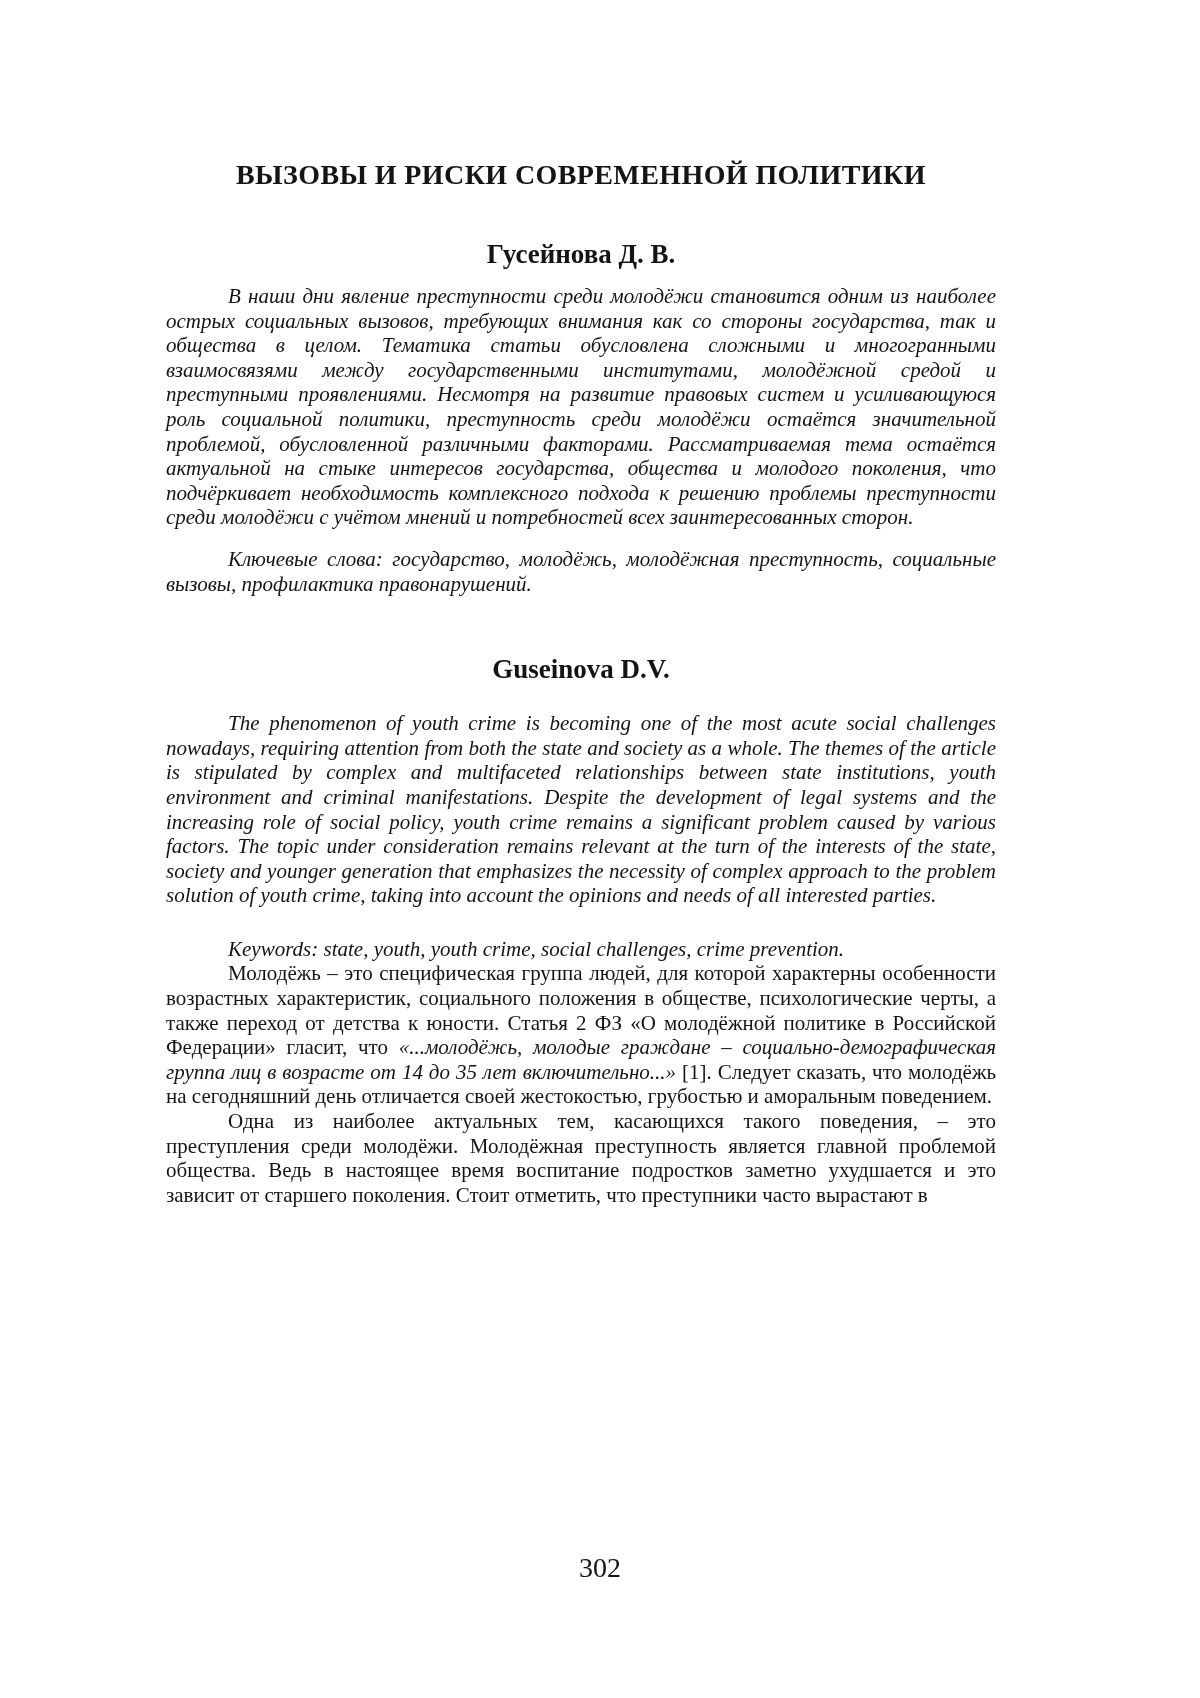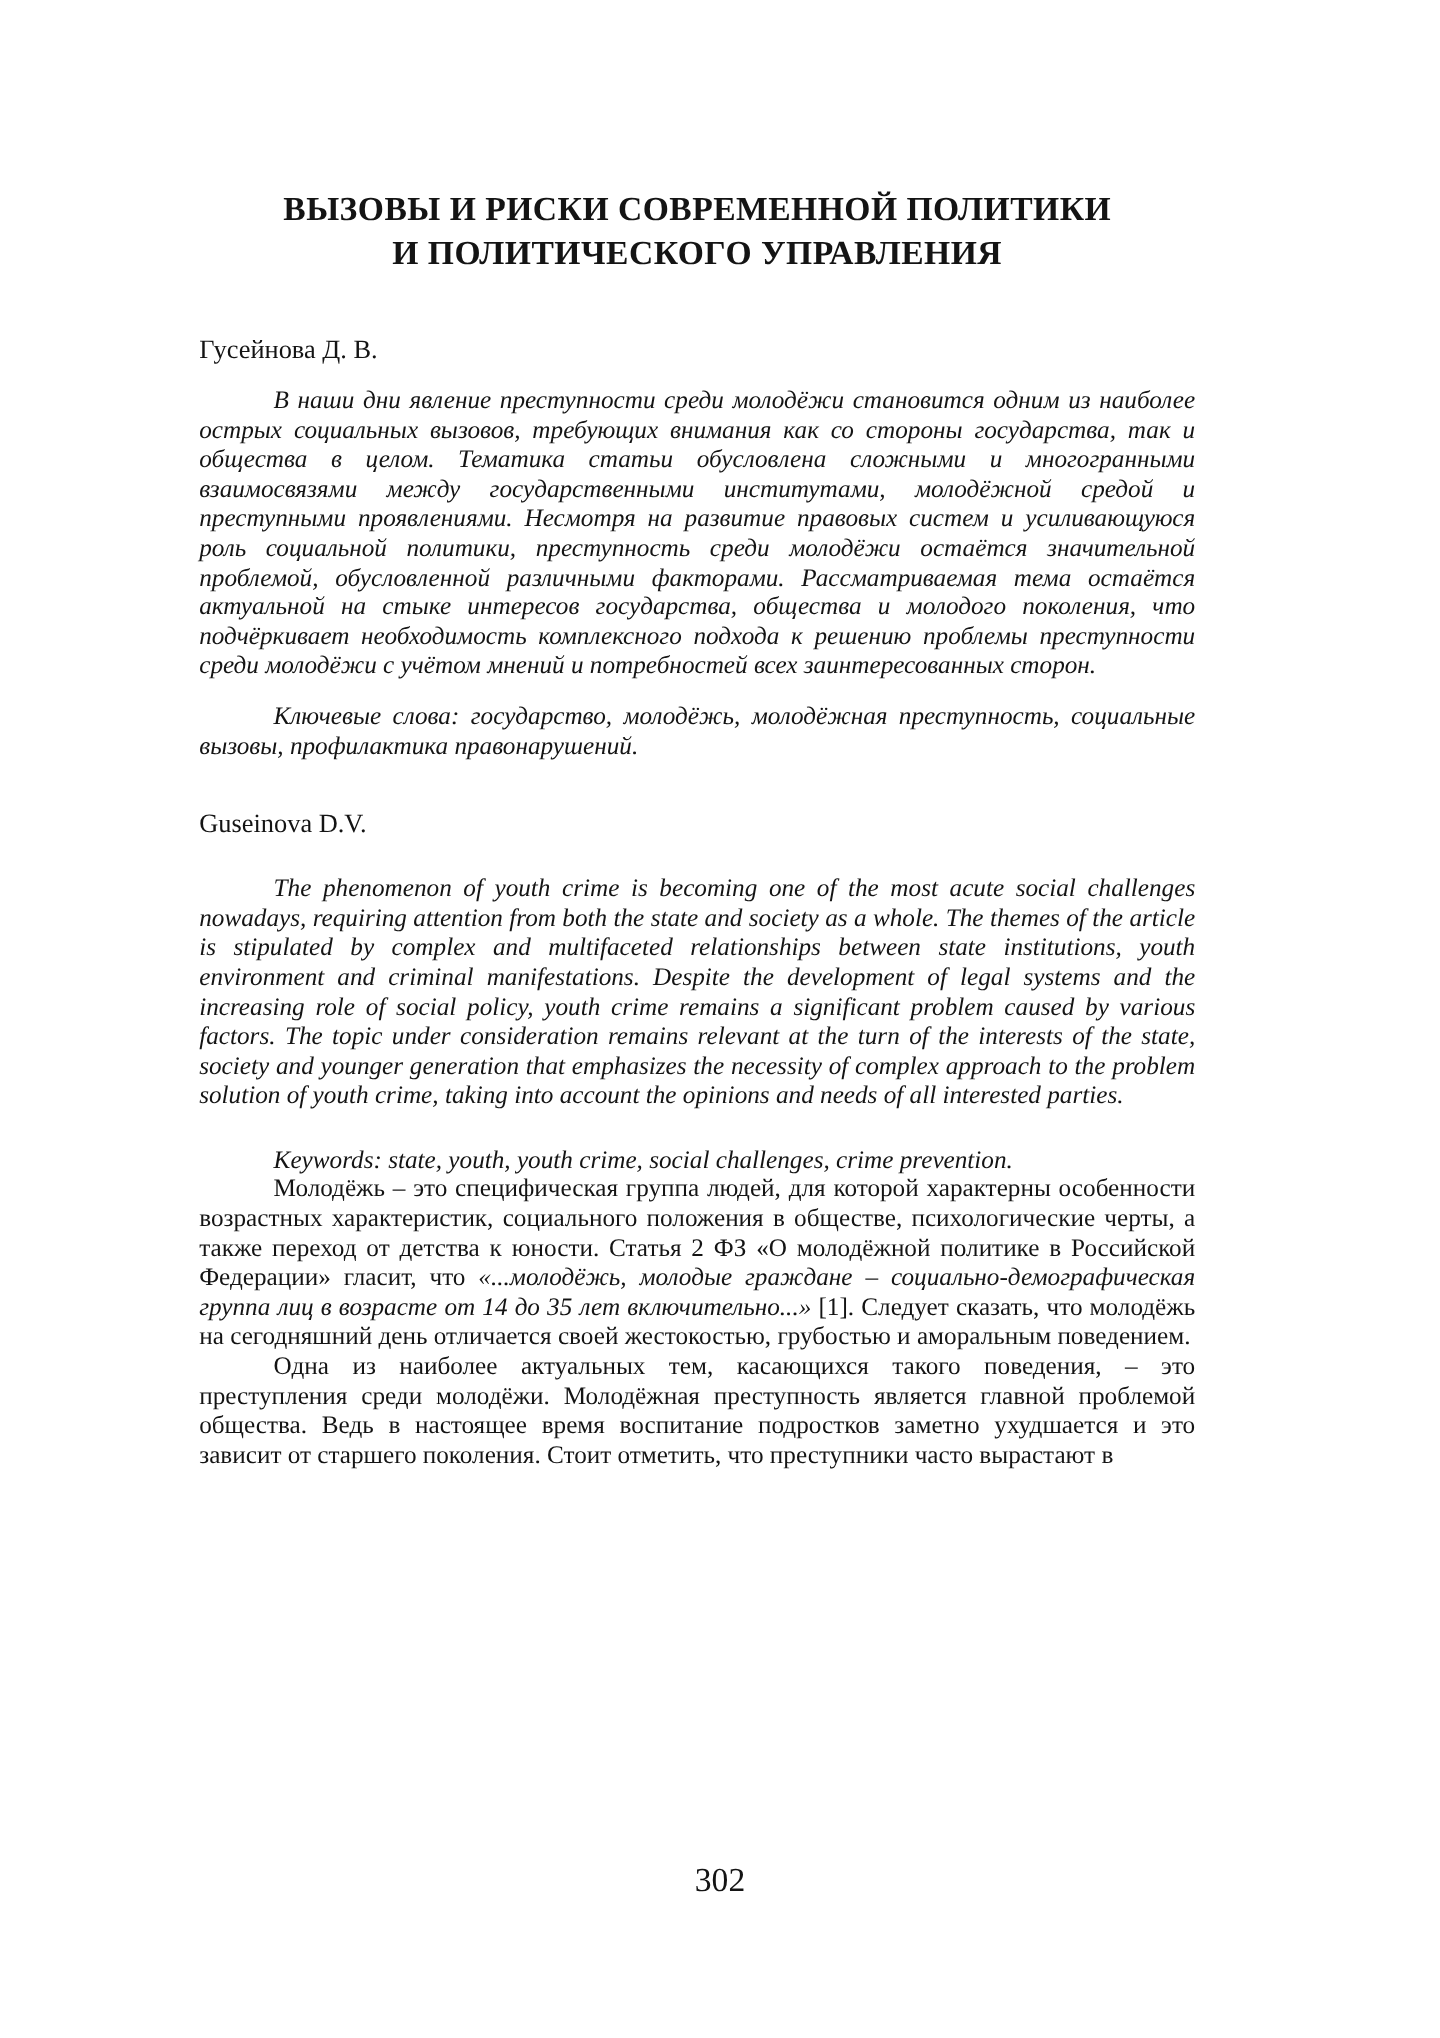--- a/index.html
+++ b/index.html
@@ -22,42 +22,42 @@
   .section-title {
     margin: 0;
     font-size: 28px;
     line-height: 37px;
     font-weight: bold;
     text-align: center;
     letter-spacing: 0.4px;
   }
   .author {
     margin: 48px 0 0 0;
-    font-size: 22px;
+    font-size: 27px;
     line-height: 26px;
-    font-weight: normal;
-    text-align: left;
+    font-weight: bold;
+    text-align: center;
   }
   .article-title {
     margin: 35px 0 0 0;
     font-size: 22px;
     line-height: 31px;
     font-weight: bold;
     text-align: center;
   }
   .abstract {
     margin: 17px 0 0 0;
     font-size: 21px;
     line-height: 24.6px;
     font-style: italic;
     text-align: justify;
     text-indent: 62px;
   }
   .keywords-ru { }
-  .author-en { margin-top: 40px; }
+  .author-en { margin-top: 60px; }
   .article-title-en { margin-top: 29px; }
   .abstract-en { margin-top: 29px; }
   .keywords-en { margin-top: 29px; }
   .intro-heading {
     margin: 23px 0 0 0;
     font-size: 21px;
     line-height: 24.6px;
     text-indent: 62px;
     text-align: left;
   }
@@ -79,21 +79,20 @@
     line-height: 24px;
   }
 </style>
 </head>
 <body>
 
 <div class="page">
 
   <h1 class="section-title">
     <span>ВЫЗОВЫ И РИСКИ СОВРЕМЕННОЙ ПОЛИТИКИ</span><br>
-    <span>И ПОЛИТИЧЕСКОГО УПРАВЛЕНИЯ</span>
   </h1>
 
   <p class="author">Гусейнова Д. В.</p>
 
 
   <p class="abstract">В наши дни явление преступности среди молодёжи становится одним из наиболее острых социальных вызовов, требующих внимания как со стороны государства, так и общества в целом. Тематика статьи обусловлена сложными и многогранными взаимосвязями между государственными институтами, молодёжной средой и преступными проявлениями. Несмотря на развитие правовых систем и усиливающуюся роль социальной политики, преступность среди молодёжи остаётся значительной проблемой, обусловленной различными факторами. Рассматриваемая тема остаётся актуальной на стыке интересов государства, общества и молодого поколения, что подчёркивает необходимость комплексного подхода к решению проблемы преступности среди молодёжи с учётом мнений и потребностей всех заинтересованных сторон.</p>
 
   <p class="abstract keywords-ru">Ключевые слова: государство, молодёжь, молодёжная преступность, социальные вызовы, профилактика правонарушений.</p>
 
   <p class="author author-en">Guseinova D.V.</p>

